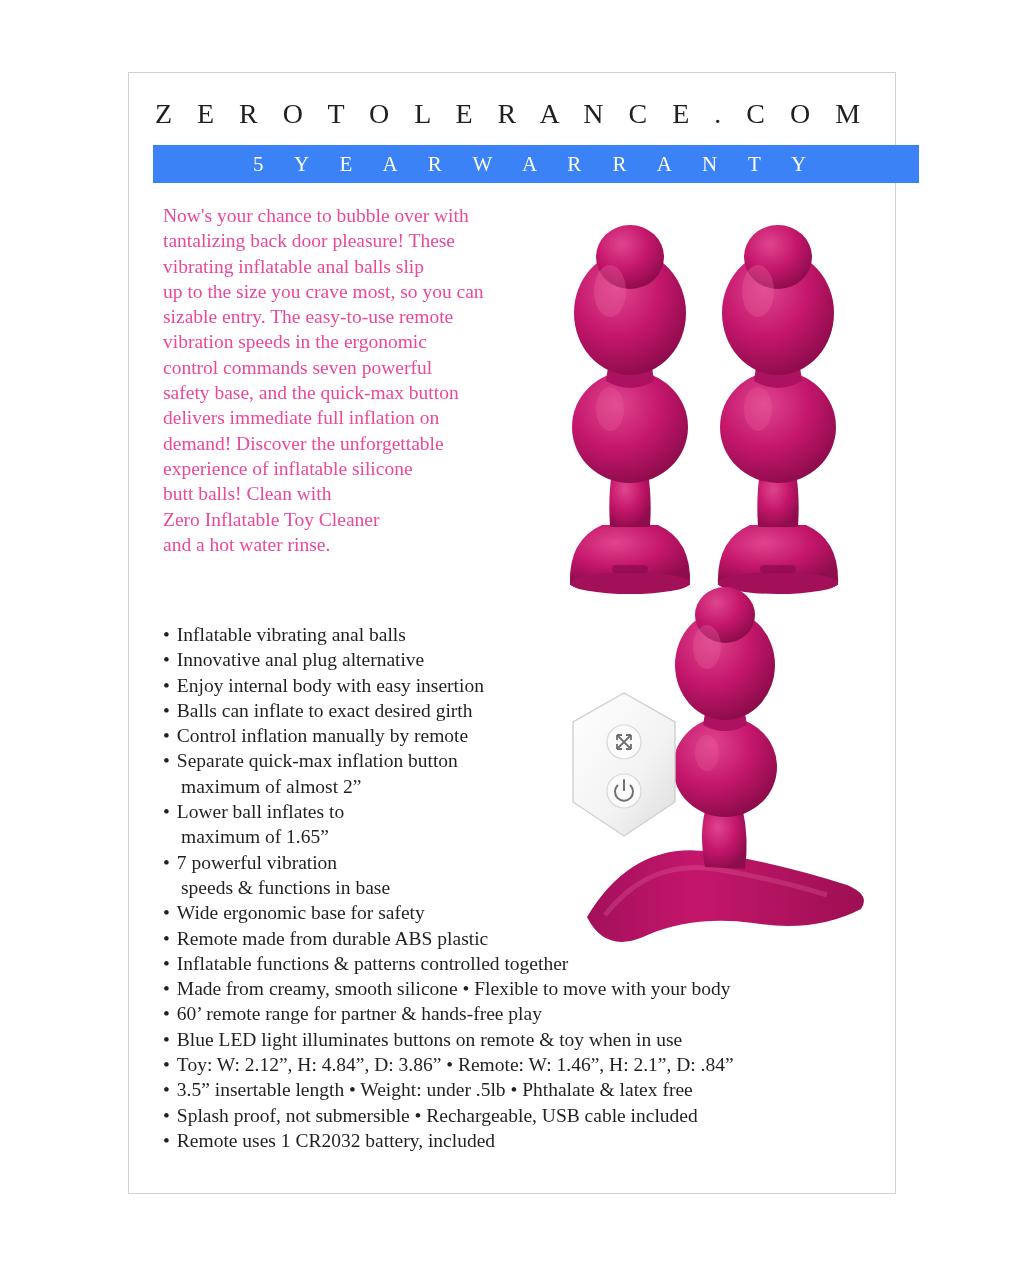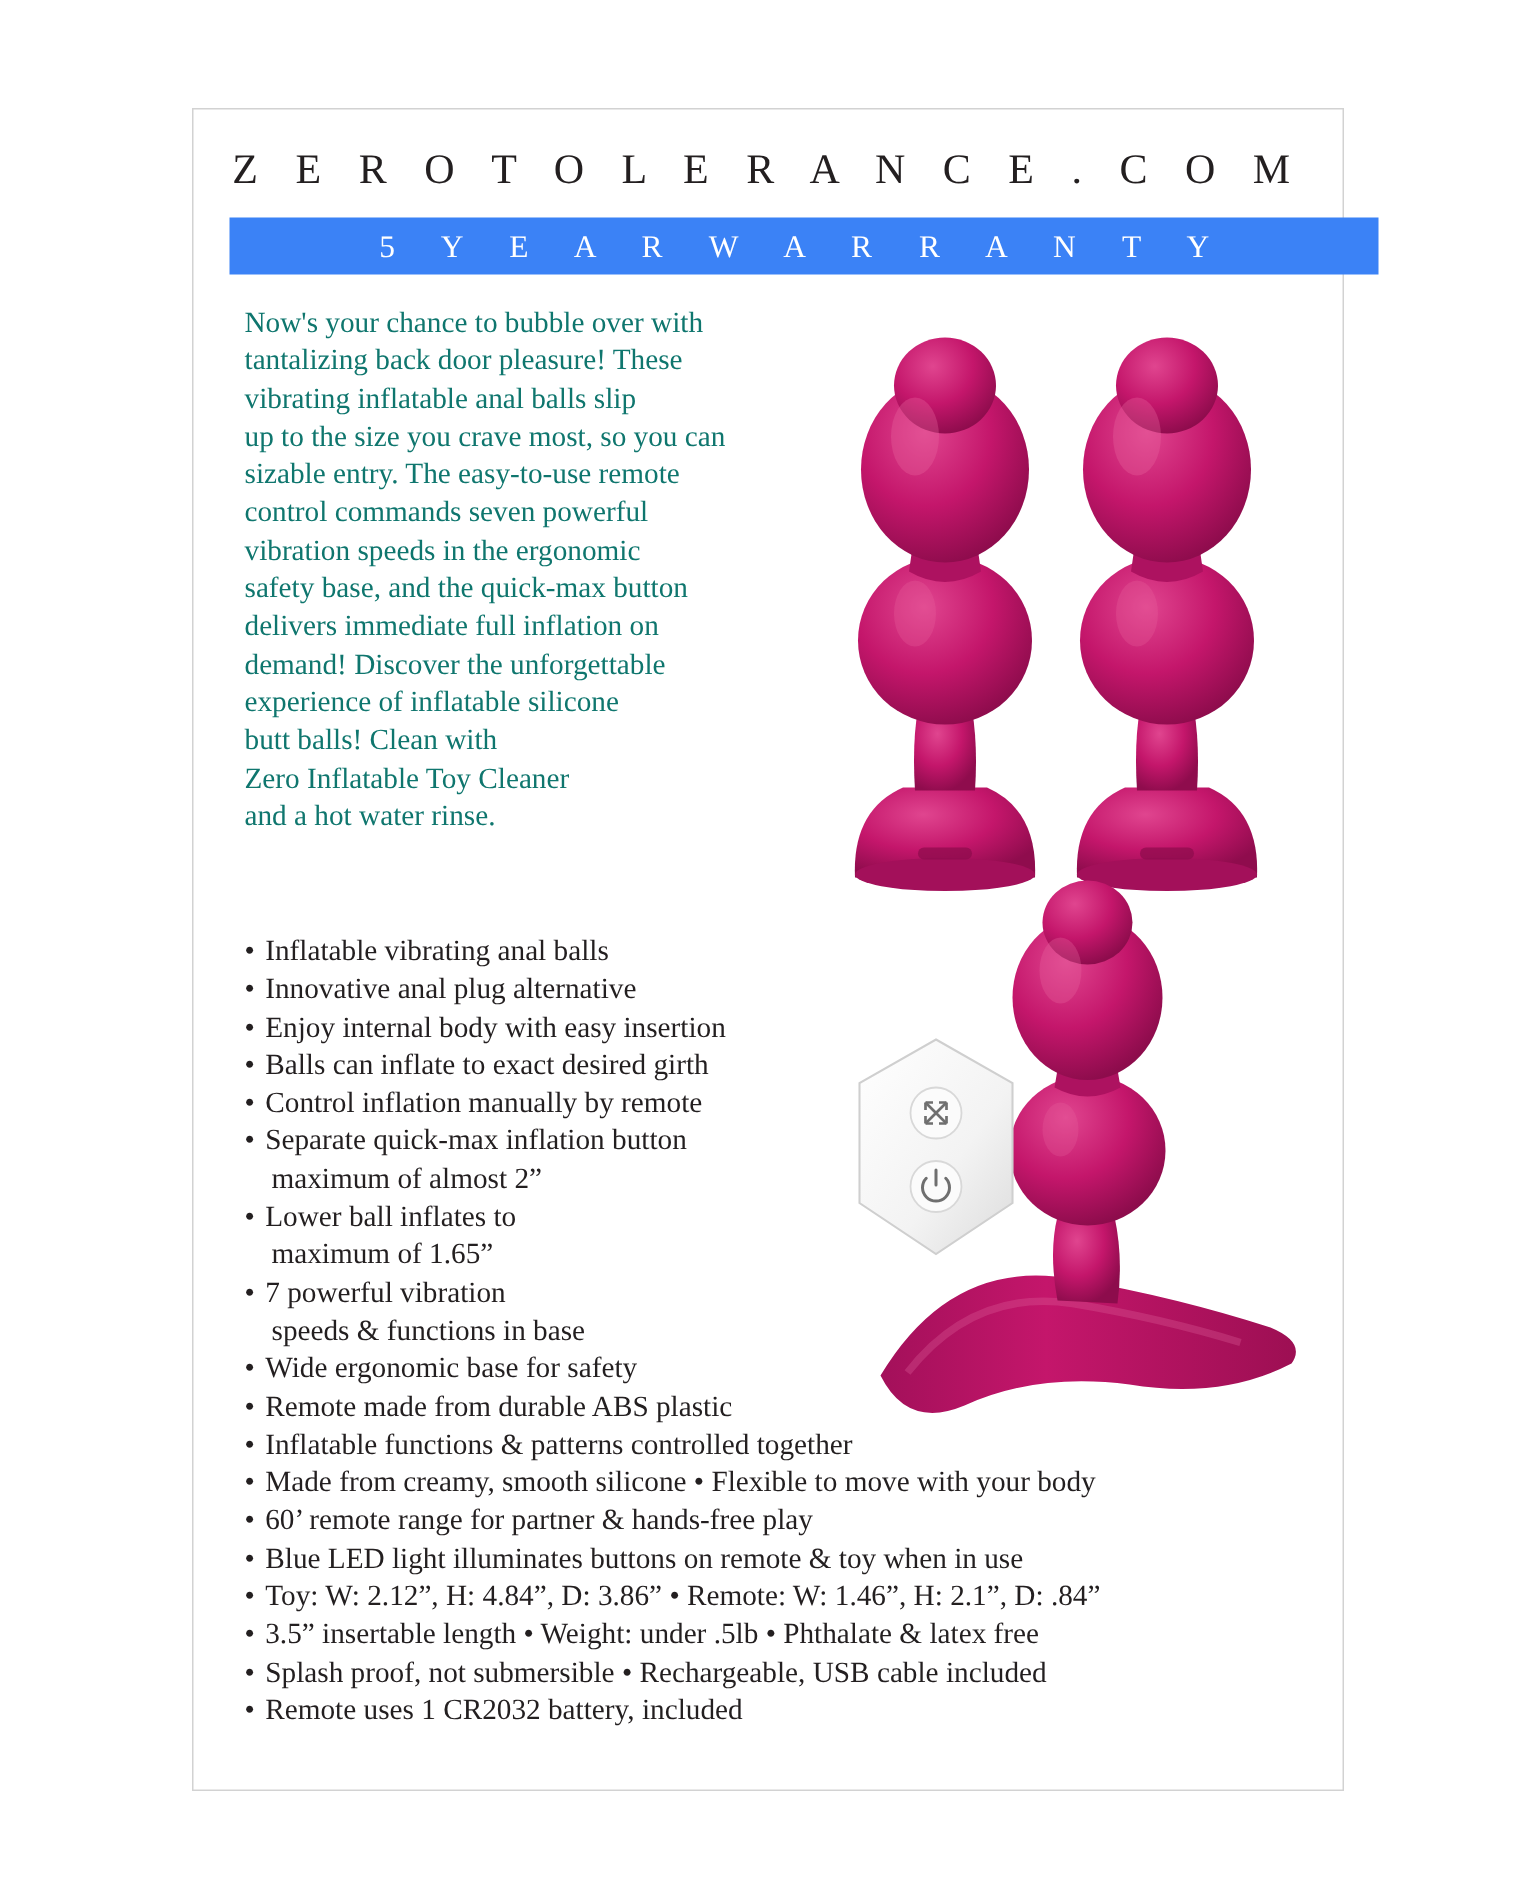--- a/index.html
+++ b/index.html
@@ -68,21 +68,21 @@
   }
 
   
   .description {
     position: absolute;
     left: 163px;
     top: 203px;
     width: 400px;
     font-size: 19.5px;
     line-height: 25.3px;
-    color: #0f766e;
+    color: #ec4899;
   }
   .description .ln { display: block; white-space: nowrap; }
 
   
   .features {
     position: absolute;
     left: 163px;
     top: 622px;
     width: 730px;
     font-size: 19.5px;
@@ -128,22 +128,22 @@
   <div class="brand-line">Z E R O T O L E R A N C E . C O M</div>
 
   <div class="warranty-bar">5  Y E A R  W A R R A N T Y</div>
 
   <div class="description">
     <span class="ln">Now's your chance to bubble over with</span>
     <span class="ln">tantalizing back door pleasure! These</span>
     <span class="ln">vibrating inflatable anal balls slip</span>
     <span class="ln">up to the size you crave most, so you can</span>
     <span class="ln">sizable entry. The easy-to-use remote</span>
+    <span class="ln">vibration speeds in the ergonomic</span>
     <span class="ln">control commands seven powerful</span>
-    <span class="ln">vibration speeds in the ergonomic</span>
     <span class="ln">safety base, and the quick-max button</span>
     <span class="ln">delivers immediate full inflation on</span>
     <span class="ln">demand! Discover the unforgettable</span>
     <span class="ln">experience of inflatable silicone</span>
     <span class="ln">butt balls! Clean with</span>
     <span class="ln">Zero Inflatable Toy Cleaner</span>
     <span class="ln">and a hot water rinse.</span>
   </div>
 
   <div class="features">

